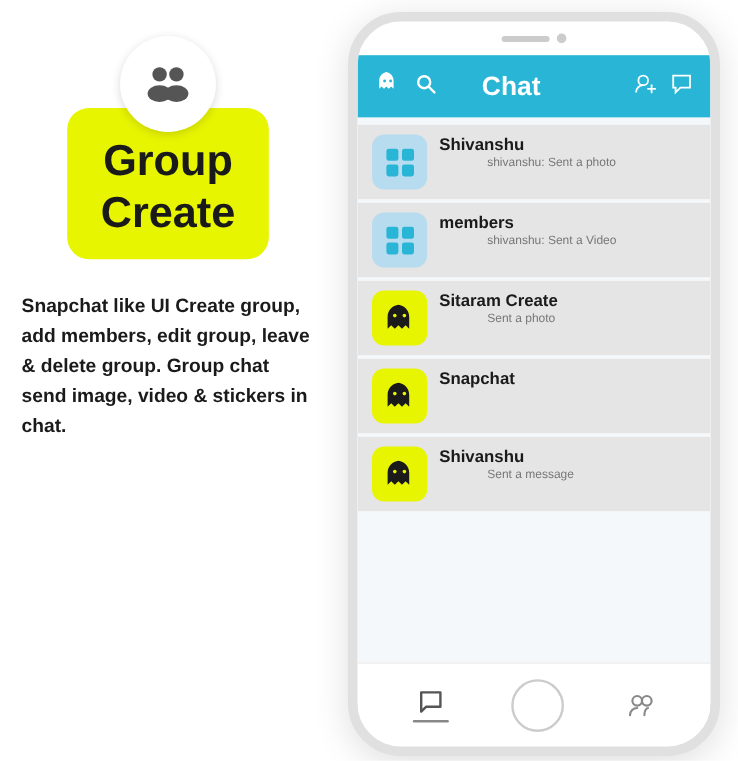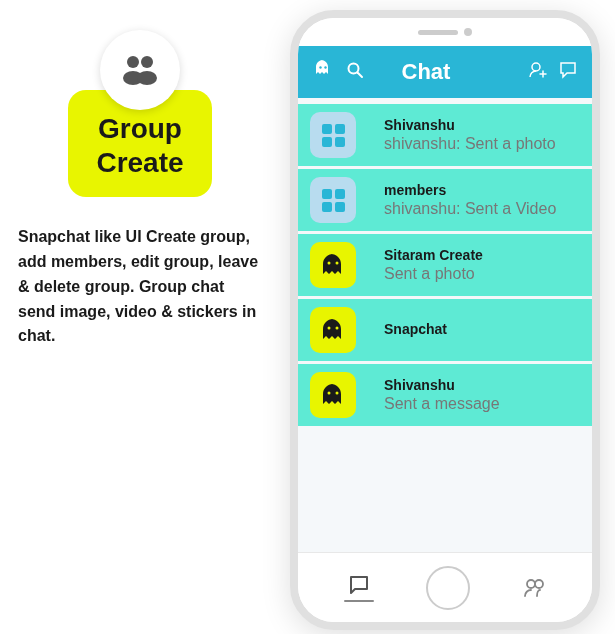--- a/index.html
+++ b/index.html
@@ -46,21 +46,21 @@
     .title-badge {
       background: #e8f500;
       border-radius: 18px;
       padding: 22px 28px 18px 28px;
       text-align: center;
       margin-top: 0;
       margin-bottom: 28px;
     }
 
     .title-badge h1 {
-      font-size: 28px;
+      font-size: 36px;
       font-weight: 900;
       color: #1a1a1a;
       line-height: 1.2;
     }
 
     .description {
       text-align: left;
       font-size: 16px;
       font-weight: 700;
       color: #1a1a1a;
@@ -158,25 +158,24 @@
     
     .chat-list {
       flex: 1;
       background: #f5f8fa;
       overflow-y: auto;
       padding: 6px 0;
     }
 
     .chat-item {
       display: flex;
-      align-items: center;
       padding: 8px 12px;
-      background: #5eead4;
+      background: #e5e5e5;
       margin-bottom: 3px;
-      gap: 28px;
+      gap: 10px;
     }
 
     .chat-avatar {
       width: 46px;
       height: 46px;
       border-radius: 10px;
       flex-shrink: 0;
       display: flex;
       align-items: center;
       justify-content: center;
@@ -214,22 +213,23 @@
     }
 
     .chat-name {
       font-size: 14px;
       font-weight: 700;
       color: #1a1a1a;
       margin-bottom: 2px;
     }
 
     .chat-preview {
-      font-size: 16px;
+      font-size: 10px;
       color: #777;
+      margin-left: 40px;
     }
 
     
     .phone-bottom-nav {
       height: 70px;
       background: #fff;
       border-top: 1px solid #e8e8e8;
       display: flex;
       align-items: center;
       justify-content: space-around;

